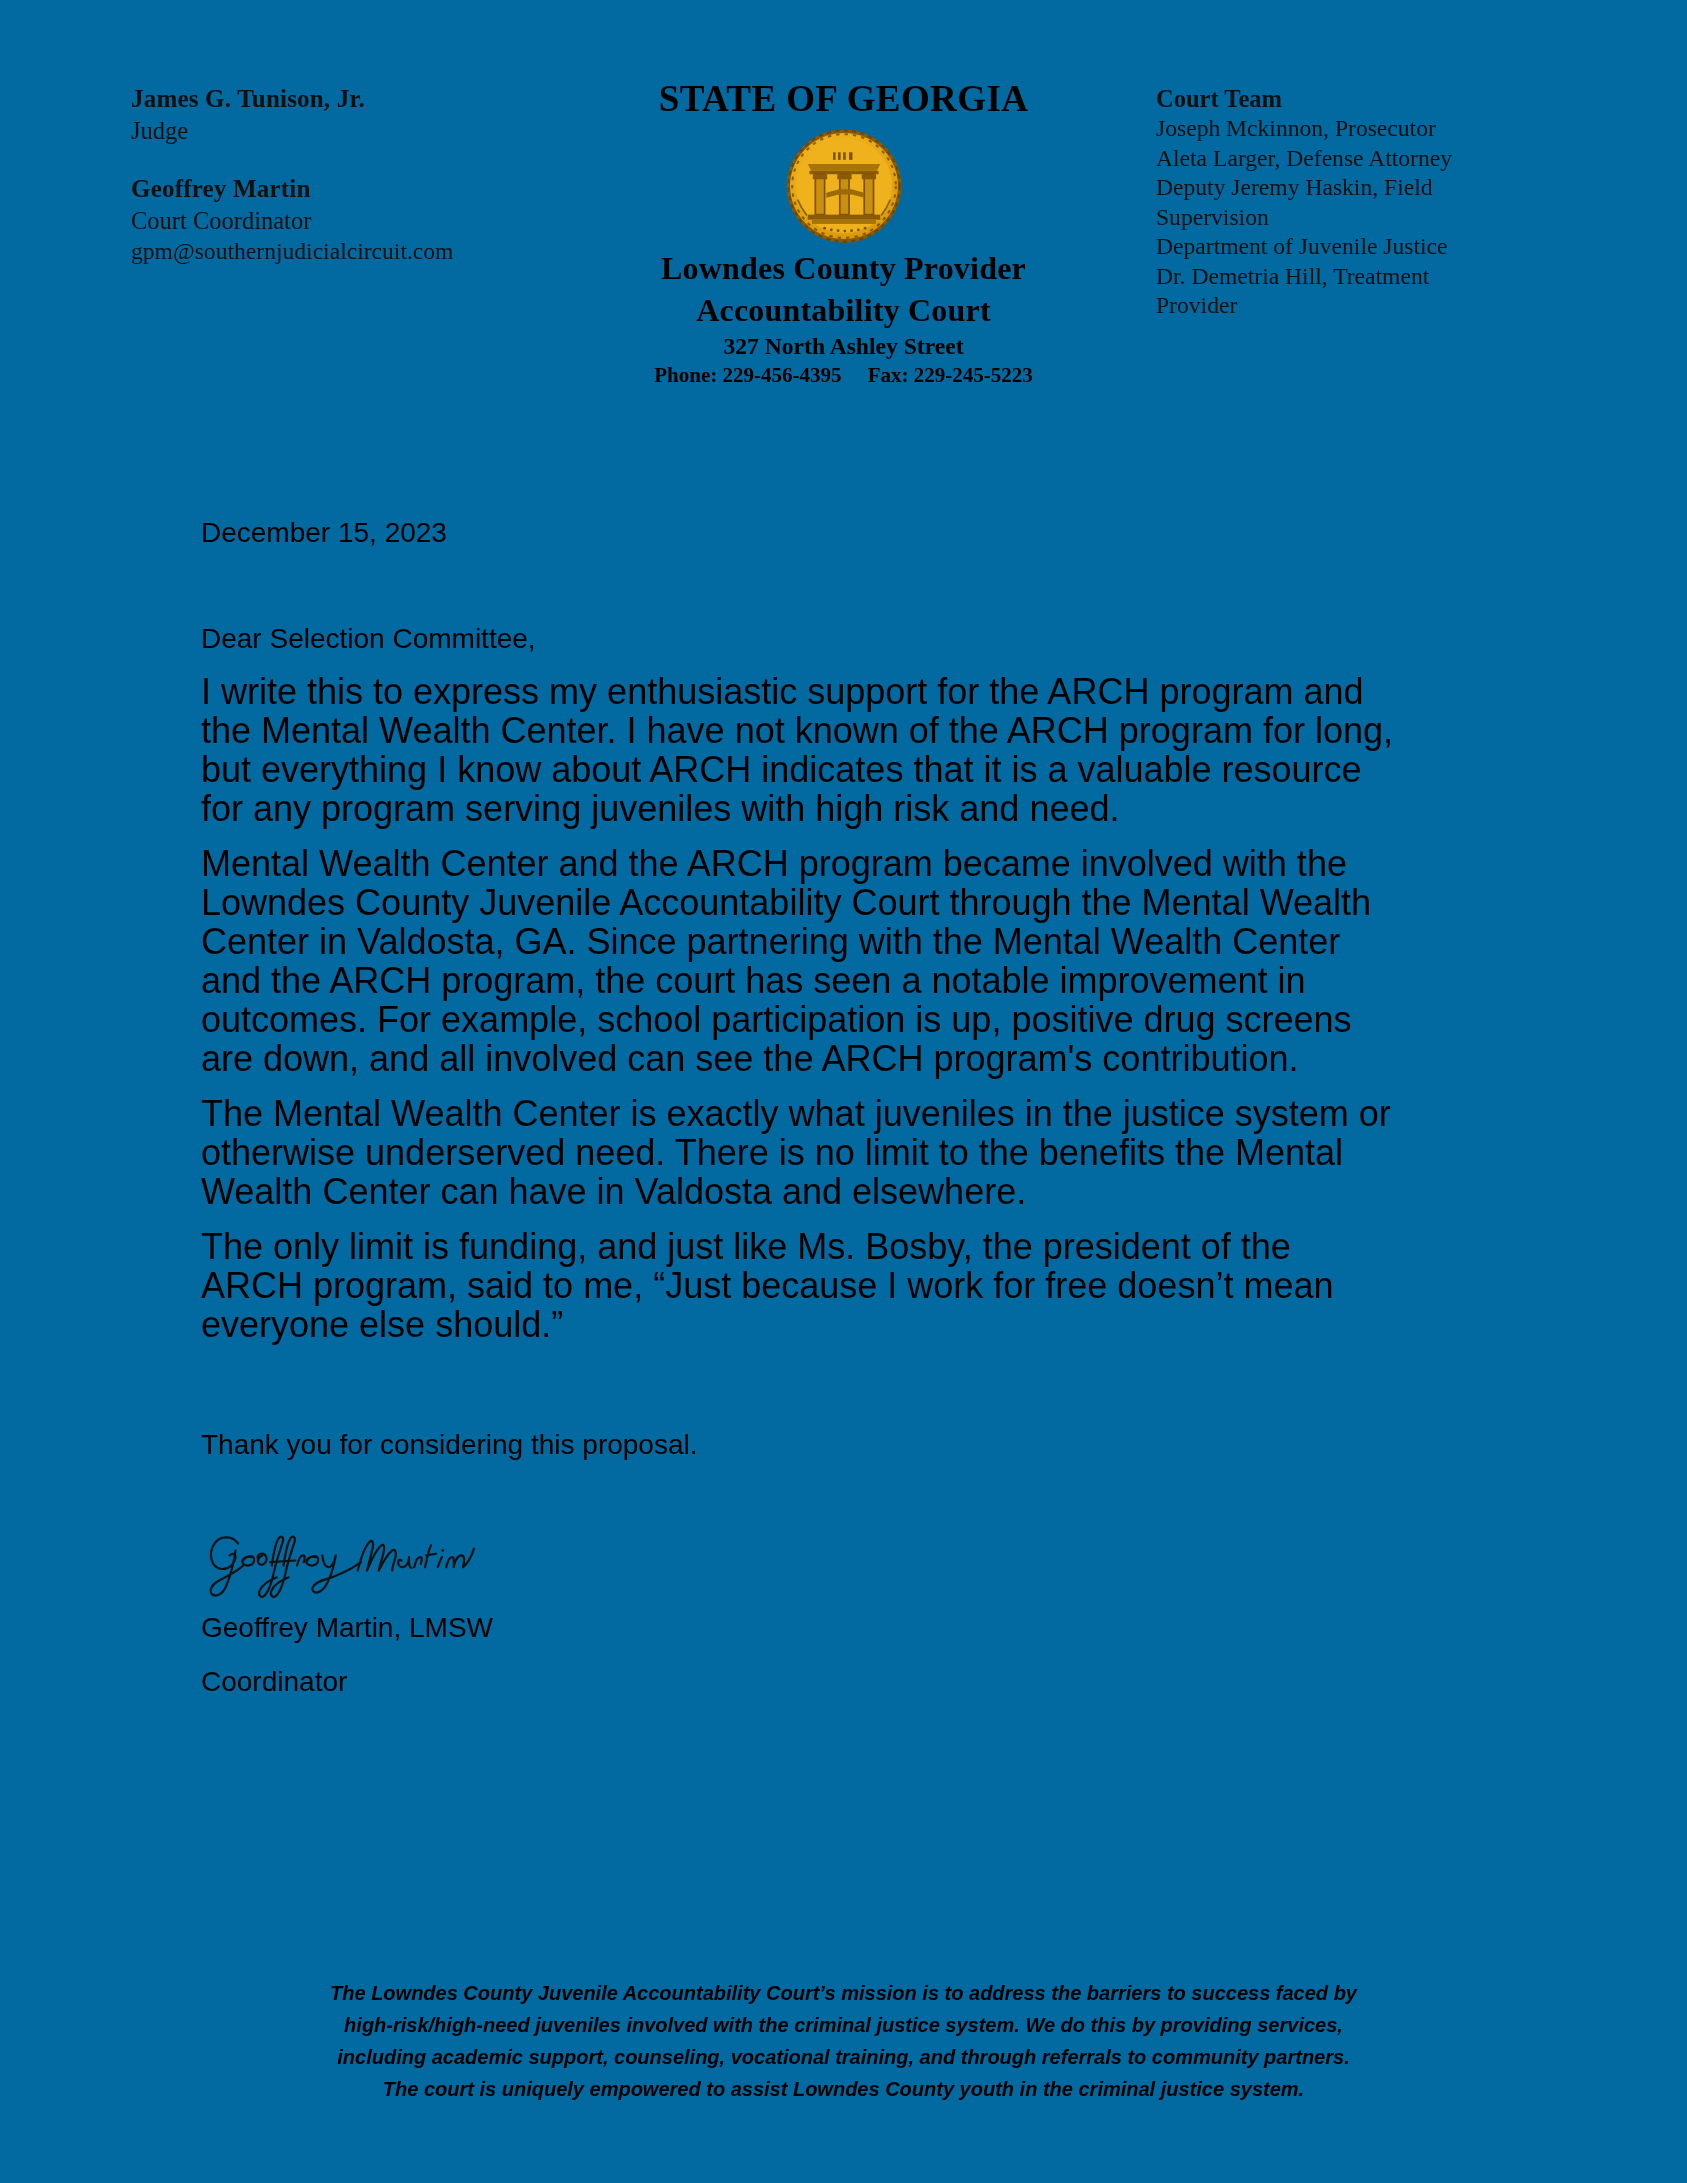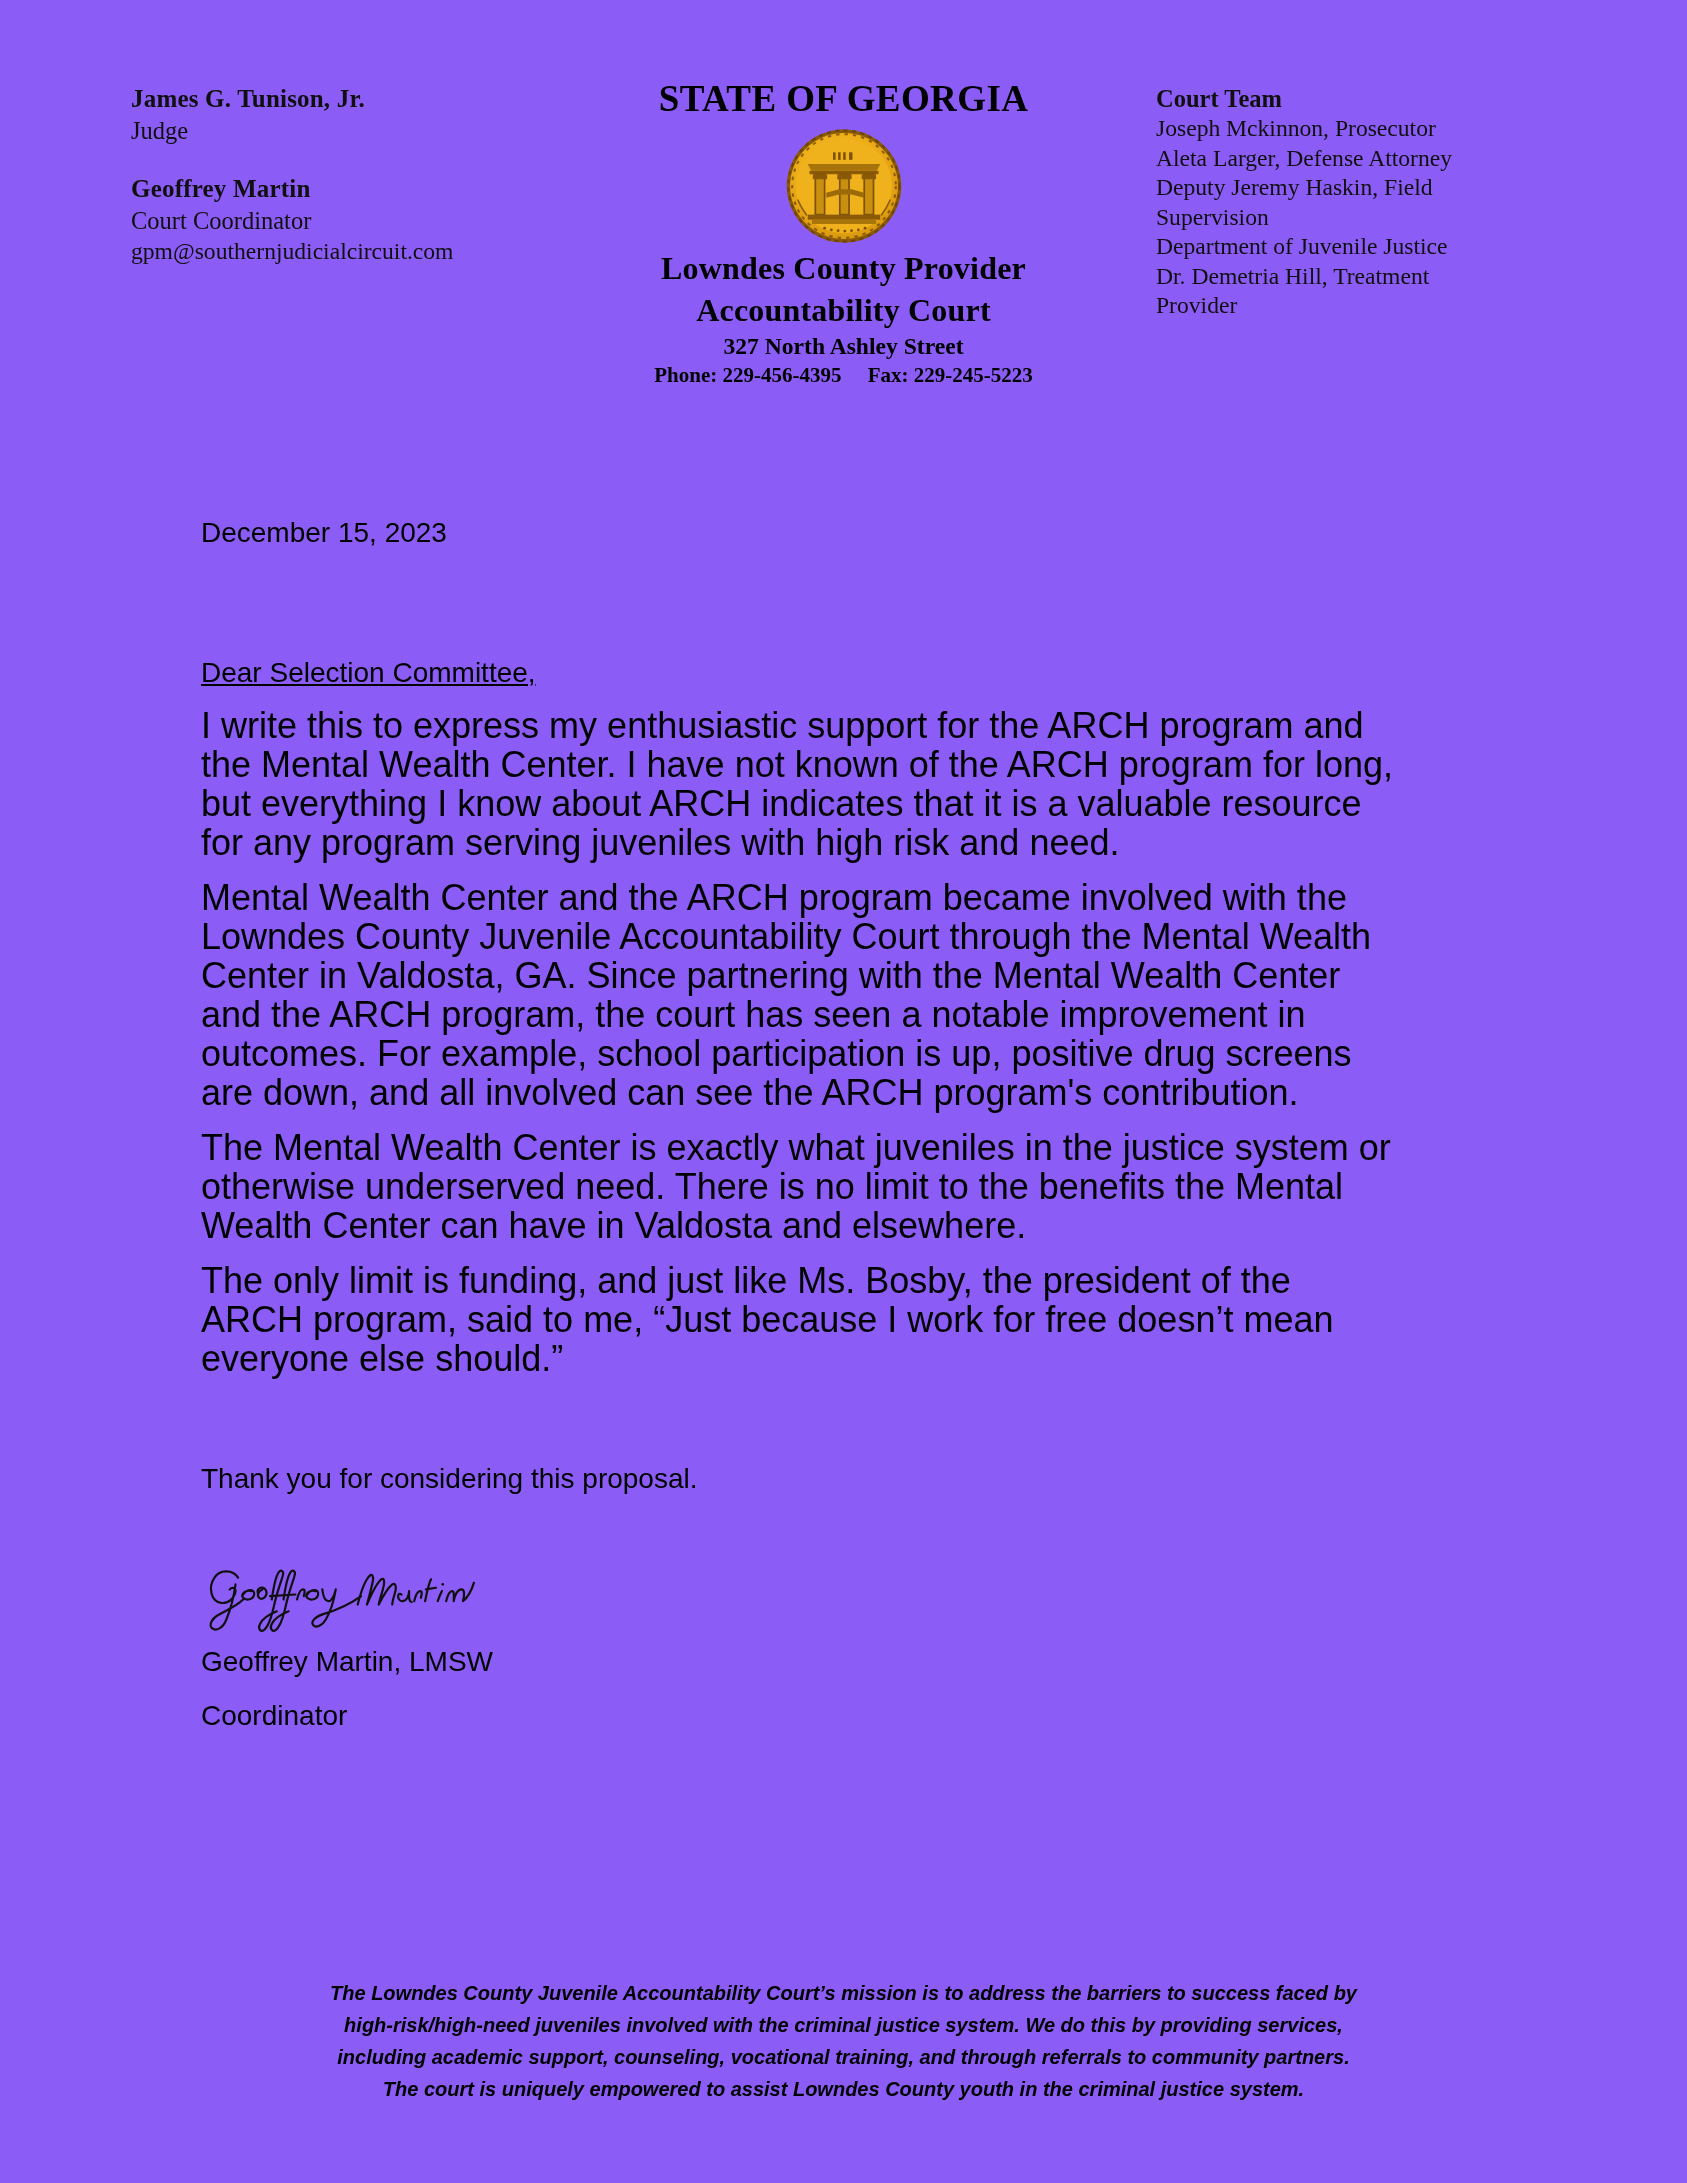--- a/index.html
+++ b/index.html
@@ -4,21 +4,21 @@
 <style>
   html, body {
     margin: 0;
     padding: 0;
     background: #ffffff;
   }
   .page {
     position: relative;
     width: 1687px;
     height: 2183px;
-    background: #8b5cf6;
+    background: #0369a1;
     overflow: hidden;
     font-family: "Liberation Sans", sans-serif;
     color: #000000;
   }
 
   
   .letterhead {
     position: absolute;
     left: 0;
     top: 0;
@@ -127,26 +127,25 @@
     width: 1215px;
   }
   .date-line {
     font-family: "Liberation Sans Narrow", "Liberation Sans", sans-serif;
     font-stretch: condensed;
     font-size: 28px;
     line-height: 35px;
     color: #000;
   }
   .salutation {
-    margin-top: 105px;
+    margin-top: 71px;
     font-family: "Liberation Sans Narrow", "Liberation Sans", sans-serif;
     font-stretch: condensed;
     font-size: 28px;
     line-height: 35px;
-    text-decoration: underline;
   }
   .para {
     margin-top: 16px;
     font-family: "Liberation Sans Narrow", "Liberation Sans", sans-serif;
     font-stretch: condensed;
     font-size: 36px;
     line-height: 39px;
     text-align: left;
     width: 1198px;
   }

